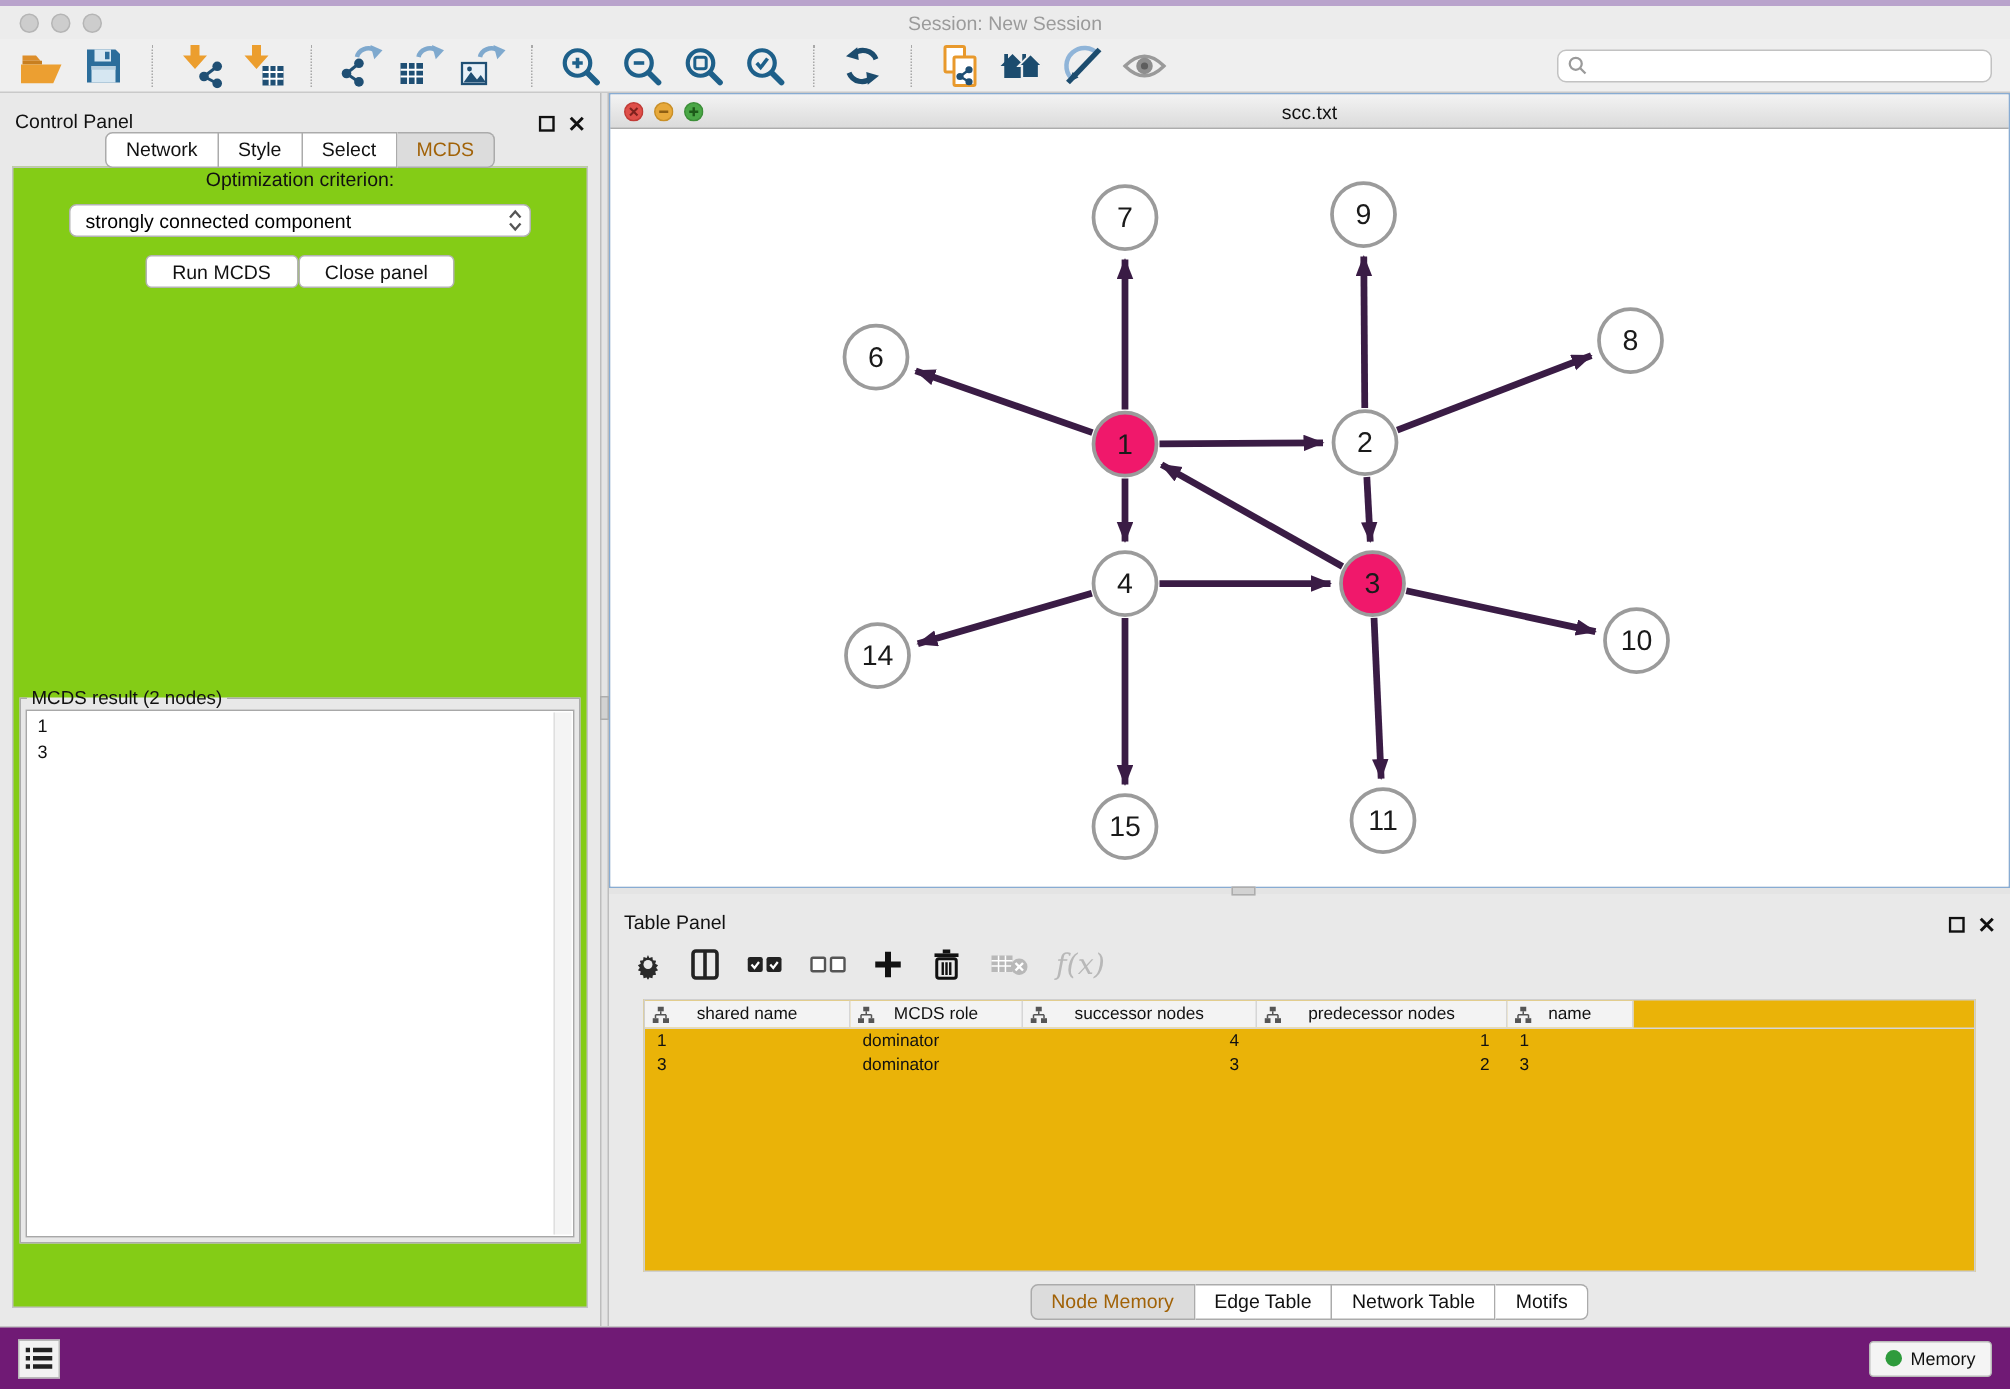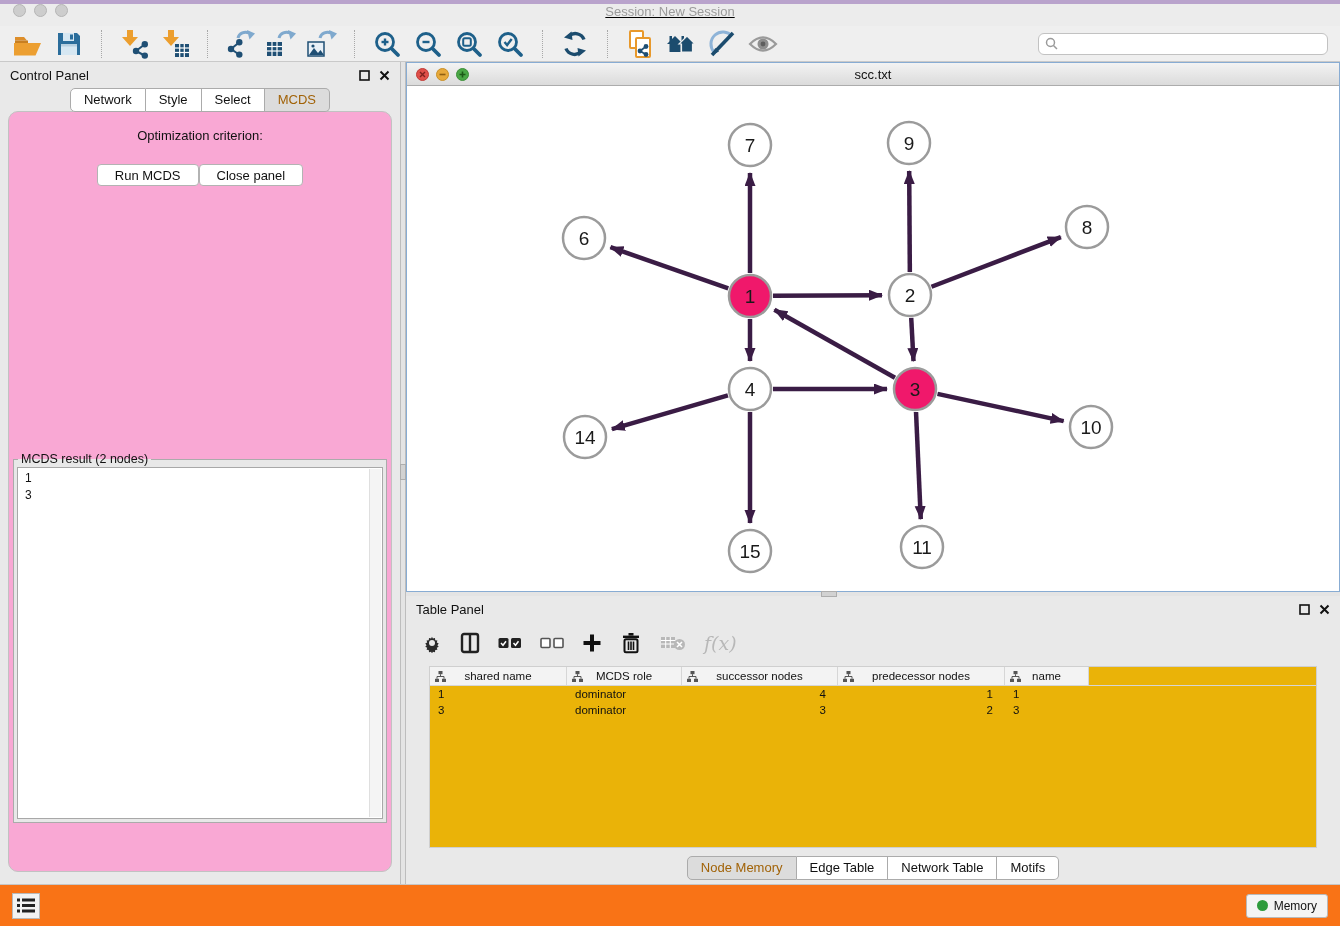--- a/index.html
+++ b/index.html
@@ -4,48 +4,48 @@
 <style>
   * { margin:0; padding:0; box-sizing:border-box; }
   html,body { background:#555; }
   .app {
     width:1340px; height:926px; position:relative; overflow:hidden;
     font-family:"Liberation Sans", sans-serif; background:#ECECEC;
     display:flex; flex-direction:column;
   }
   .top-strip { height:4px; background:#B9A3CC; flex:none; }
   
-  .titlebar { height:22px; flex:none; display:flex; position:relative; background:#ECECEC;text-decoration:underline; }
+  .titlebar { height:22px; flex:none; display:flex; align-items:center; position:relative; background:#ECECEC; }
   .traffic-gray { position:absolute; left:13px; display:flex; gap:8px; }
   .tg { width:13px; height:13px; border-radius:50%; background:#CDCDCD; border:1px solid #B5B5B5; }
   .window-title { flex:1; text-align:center; color:#9B9B9B; font-size:13px; }
   
   .toolbar { height:36px; flex:none; background:#EFEFEF; border-bottom:1px solid #C9C9C9;
     display:flex; align-items:center; padding:0 12px; gap:9px; }
   .tb-sep { width:1px; height:28px; border-left:1px dotted #A8A8A8; margin:0 7px; flex:none; }
   .tb-icon { width:32px; height:32px; display:flex; align-items:center; justify-content:center; flex:none; }
   .search-wrap { margin-left:auto; width:290px; height:22px; background:#fff; border:1px solid #C2C2C2;
     border-radius:6px; display:flex; align-items:center; padding:0 6px; gap:4px; }
   .search-wrap input { border:none; outline:none; flex:1; font-size:12px; background:transparent;
     font-family:"Liberation Sans",sans-serif; }
   
   .main { flex:1; display:flex; min-height:0; }
   
   .control-panel { width:400px; flex:none; background:#E9E9E9; display:flex; flex-direction:column; }
-  .panel-header { height:26px; flex:none; display:flex; align-items:center; padding:0 10px; font-size:13px; color:#111; }
+  .panel-header { height:26px; flex:none; display:flex; align-items:flex-end; padding:0 10px; font-size:13px; color:#111; }
   .ph-icons { margin-left:auto; display:flex; gap:9px; align-items:center; }
   .cp-tabs, .tp-tabs { display:flex; justify-content:center; position:relative; z-index:2; }
   .cp-tabs { margin-bottom:-1px; }
   .tab { font-size:13px; padding:3px 13px 4px; background:#fff; border:1px solid #ABABAB; border-left:none;
     color:#111; cursor:default; white-space:nowrap; }
   .tab:first-child { border-left:1px solid #ABABAB; border-radius:5px 0 0 5px; }
   .tab:last-child { border-radius:0 5px 5px 0; }
   .tab.selected { background:#DCDCDC; color:#a16207; }
-  .cp-content { flex:1; margin:0 8px 12px; border:1px solid #C2C2C2; border-radius:10px; background:#f9a8d4;
-    display:flex; flex-direction:column; align-items:center; padding-top:16px; min-height:0; }
+  .cp-content { flex:1; margin:0 8px 12px; border:1px solid #C2C2C2; border-radius:0; background:#84cc16;
+    display:flex; flex-direction:column; align-items:center; min-height:0; }
   .opt-label { font-size:13px; margin-bottom:9px; color:#111; }
   .dropdown { width:308px; height:22px; background:#fff; border:1px solid #B3B3B3; border-radius:5px;
     display:flex; align-items:center; padding:0 4px 0 10px; font-size:13px; }
   .dd-stepper { margin-left:auto; display:flex; align-items:center; }
   .btn-row { display:flex; gap:0; margin-top:12px; }
   button.mac { height:22px; padding:0 17px; background:#fff; border:1px solid #B3B3B3; border-radius:4px;
     font-size:13px; font-family:"Liberation Sans",sans-serif; color:#111; }
   fieldset.result-field { margin-top:266px; width:374px; border:1px solid #ABABAB; background:#E8E8E8;
     padding:1px 3px 3px; }
   fieldset.result-field legend { font-size:12.5px; padding:0 3px; margin-left:1px; color:#111; }
@@ -79,21 +79,21 @@
   .tp-header-row { display:flex; height:19px; flex:none; border-bottom:1px solid #D6D6D6; }
   .tp-hcell { background:#F3F3F3; border-right:1px solid #D6D6D6; display:flex; align-items:center;
     justify-content:center; position:relative; font-size:11.5px; color:#111; flex:none; }
   .tp-hcell .hicon { position:absolute; left:5px; top:4px; }
   .tp-body { flex:1; }
   .tp-row { display:flex; height:16px; align-items:center; font-size:11.5px; color:#111; }
   .tp-cell { flex:none; padding:0 8px; }
   .tp-cell.right { text-align:right; padding-right:12px; }
   .tp-tabs { height:32px; flex:none; align-items:center; }
   
-  .statusbar { height:42px; flex:none; background:#f97316; border-top:1px solid #C6C6C6;
+  .statusbar { height:42px; flex:none; background:#701a75; border-top:1px solid #C6C6C6;
     display:flex; align-items:center; padding:12px 12px; }
   .list-btn { width:28px; height:26px; border:1px solid #B9B9B9; background:#F2F2F2;
     display:flex; align-items:center; justify-content:center; }
   .memory-btn { margin-left:auto; height:24px; border:1px solid #B9B9B9; background:#F4F4F4; border-radius:3px;
     display:flex; align-items:center; gap:6px; padding:0 10px; font-size:12px;
     font-family:"Liberation Sans",sans-serif; color:#111; }
   .mem-dot { width:11px; height:11px; border-radius:50%; background:#2E9B3C; }
 </style>
 </head>
 <body>
@@ -287,20 +287,29 @@
         </span>
       </div>
       <div class="cp-tabs" id="cp-tabs">
           <div class="tab">Network</div>
           <div class="tab">Style</div>
           <div class="tab">Select</div>
           <div class="tab selected">MCDS</div>
         </div>
       <div class="cp-content">
         <div class="opt-label">Optimization criterion:</div>
+        <div class="dropdown">
+          <span>strongly connected component</span>
+          <span class="dd-stepper">
+            <svg width="11" height="16" viewBox="0 0 11 16">
+              <path d="M2 6 L5.5 2 L9 6" stroke="#555" stroke-width="1.6" fill="none"></path>
+              <path d="M2 10 L5.5 14 L9 10" stroke="#555" stroke-width="1.6" fill="none"></path>
+            </svg>
+          </span>
+        </div>
         <div class="btn-row">
           <button class="mac">Run MCDS</button>
           <button class="mac">Close panel</button>
         </div>
         <fieldset class="result-field">
           <legend>MCDS result (2 nodes)</legend>
           <div class="result-box">
             <div id="result-lines">
                 <div class="result-line">1</div>
                 <div class="result-line">3</div>

